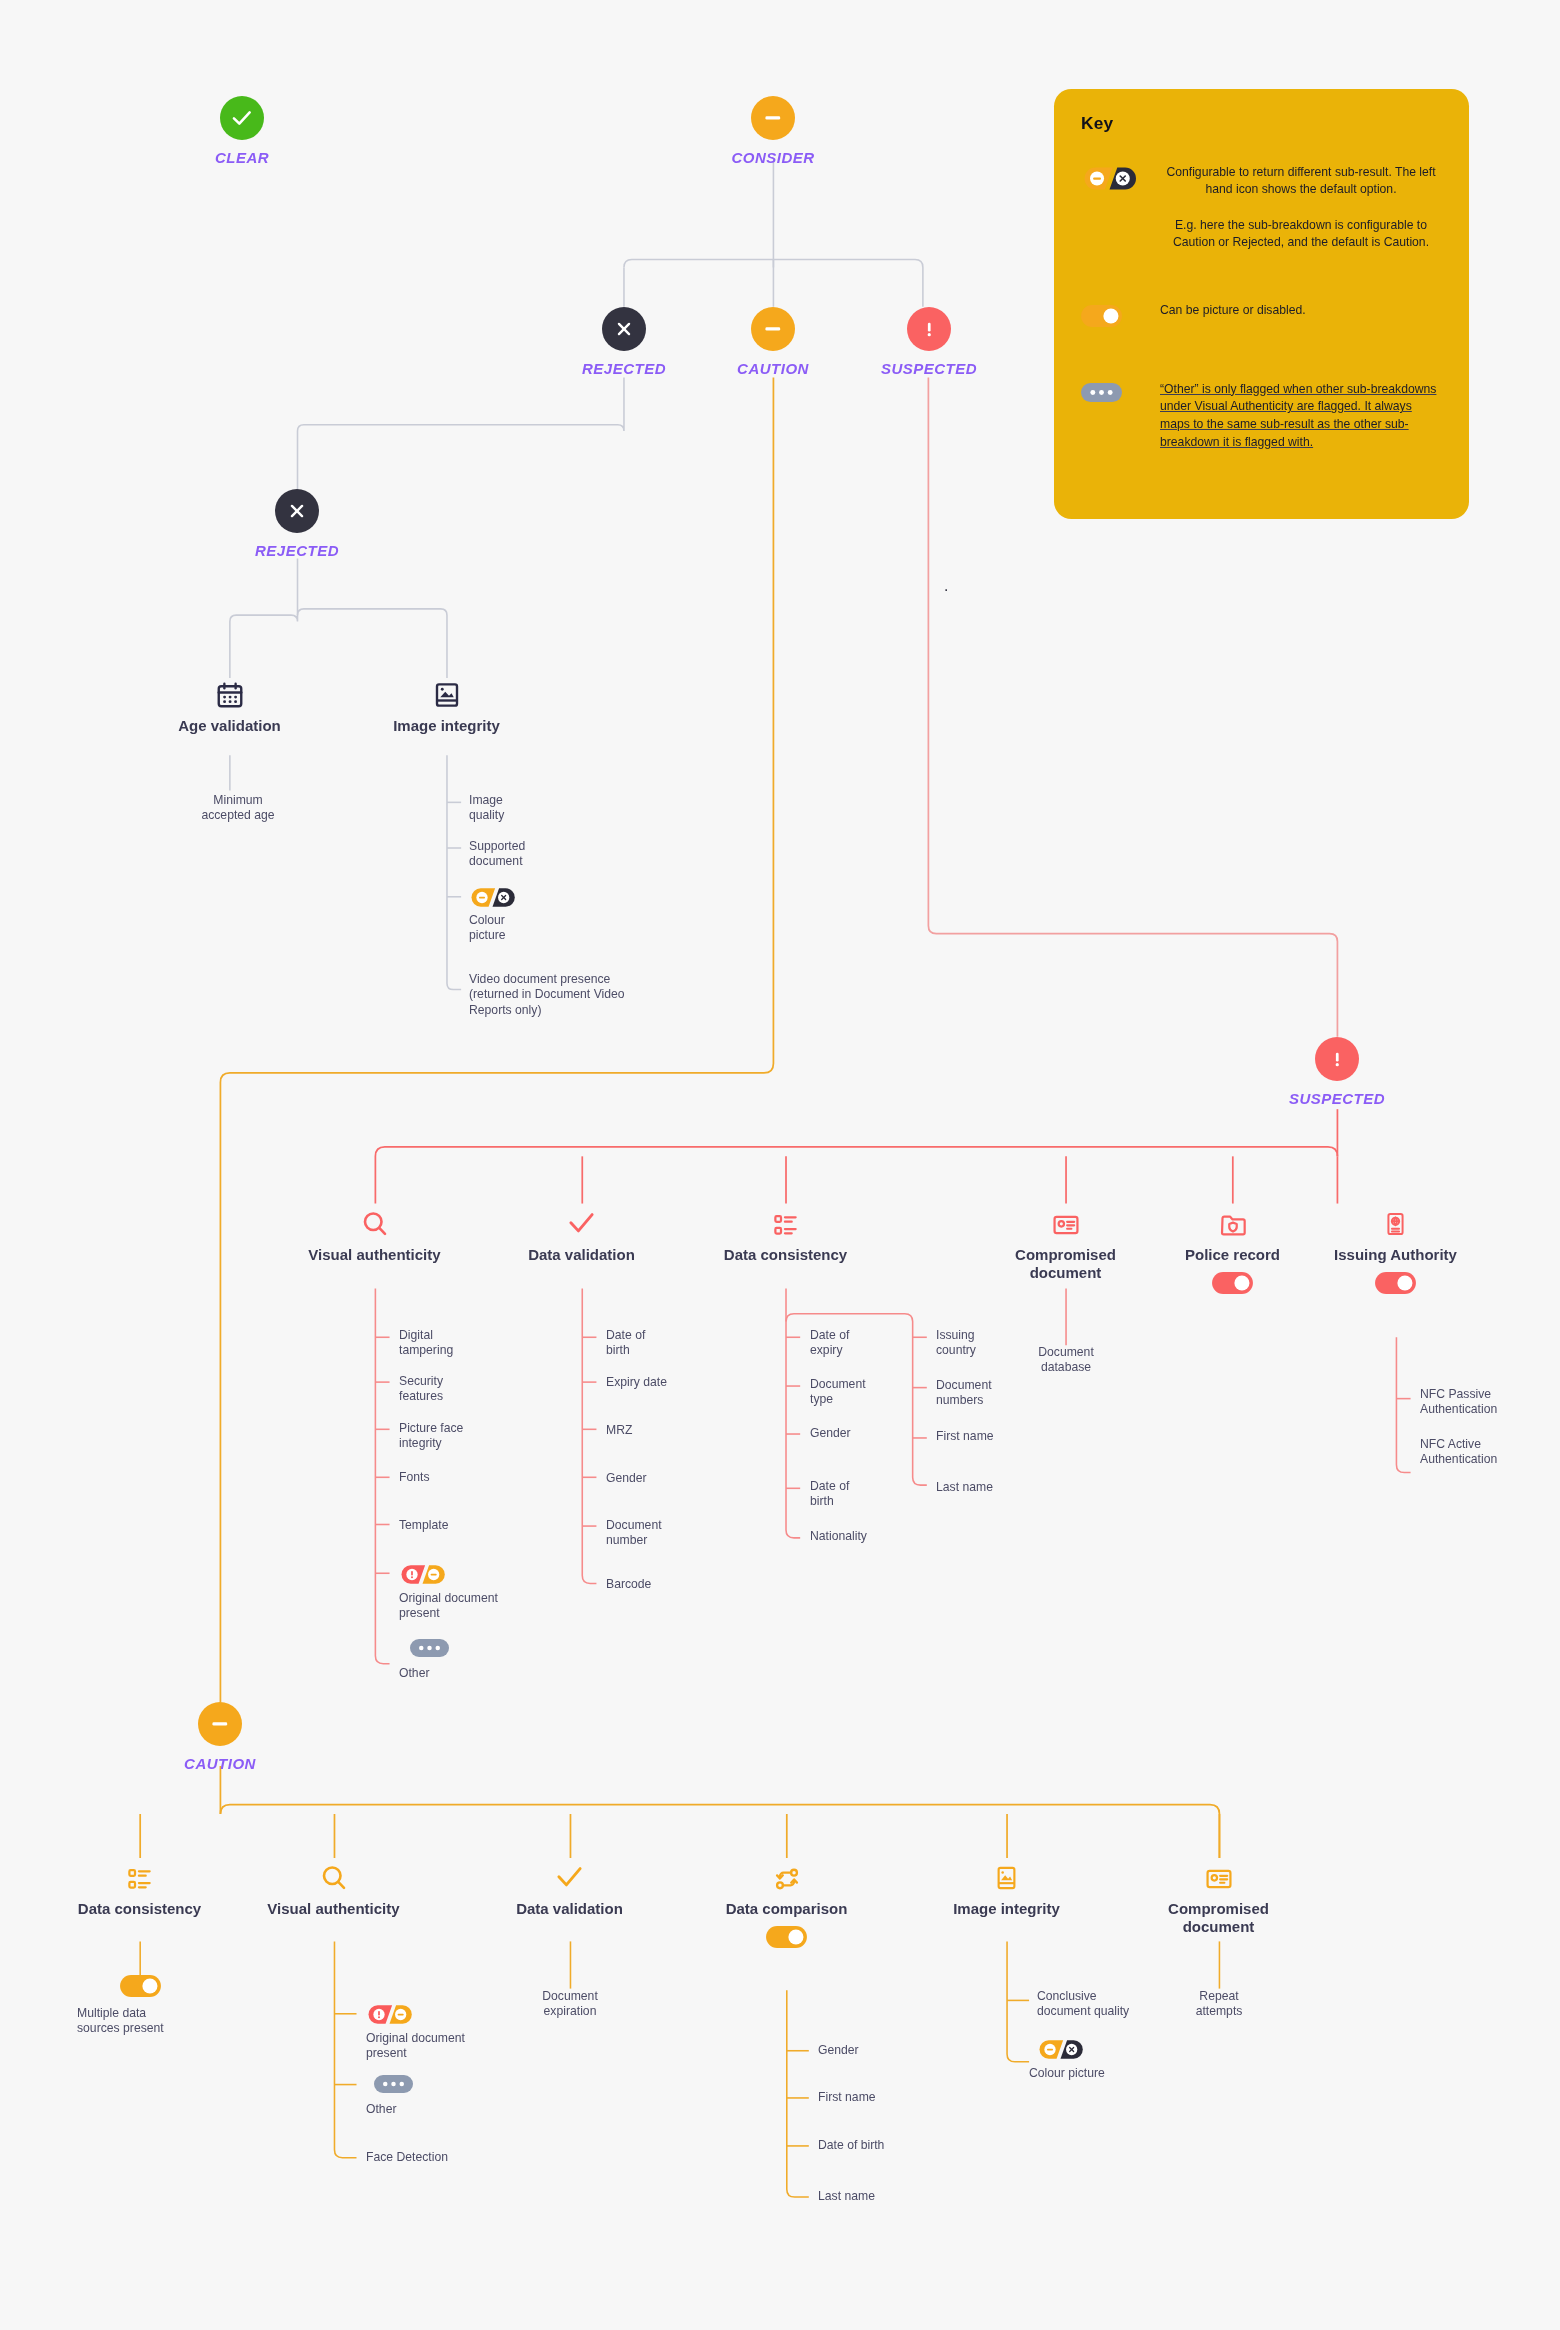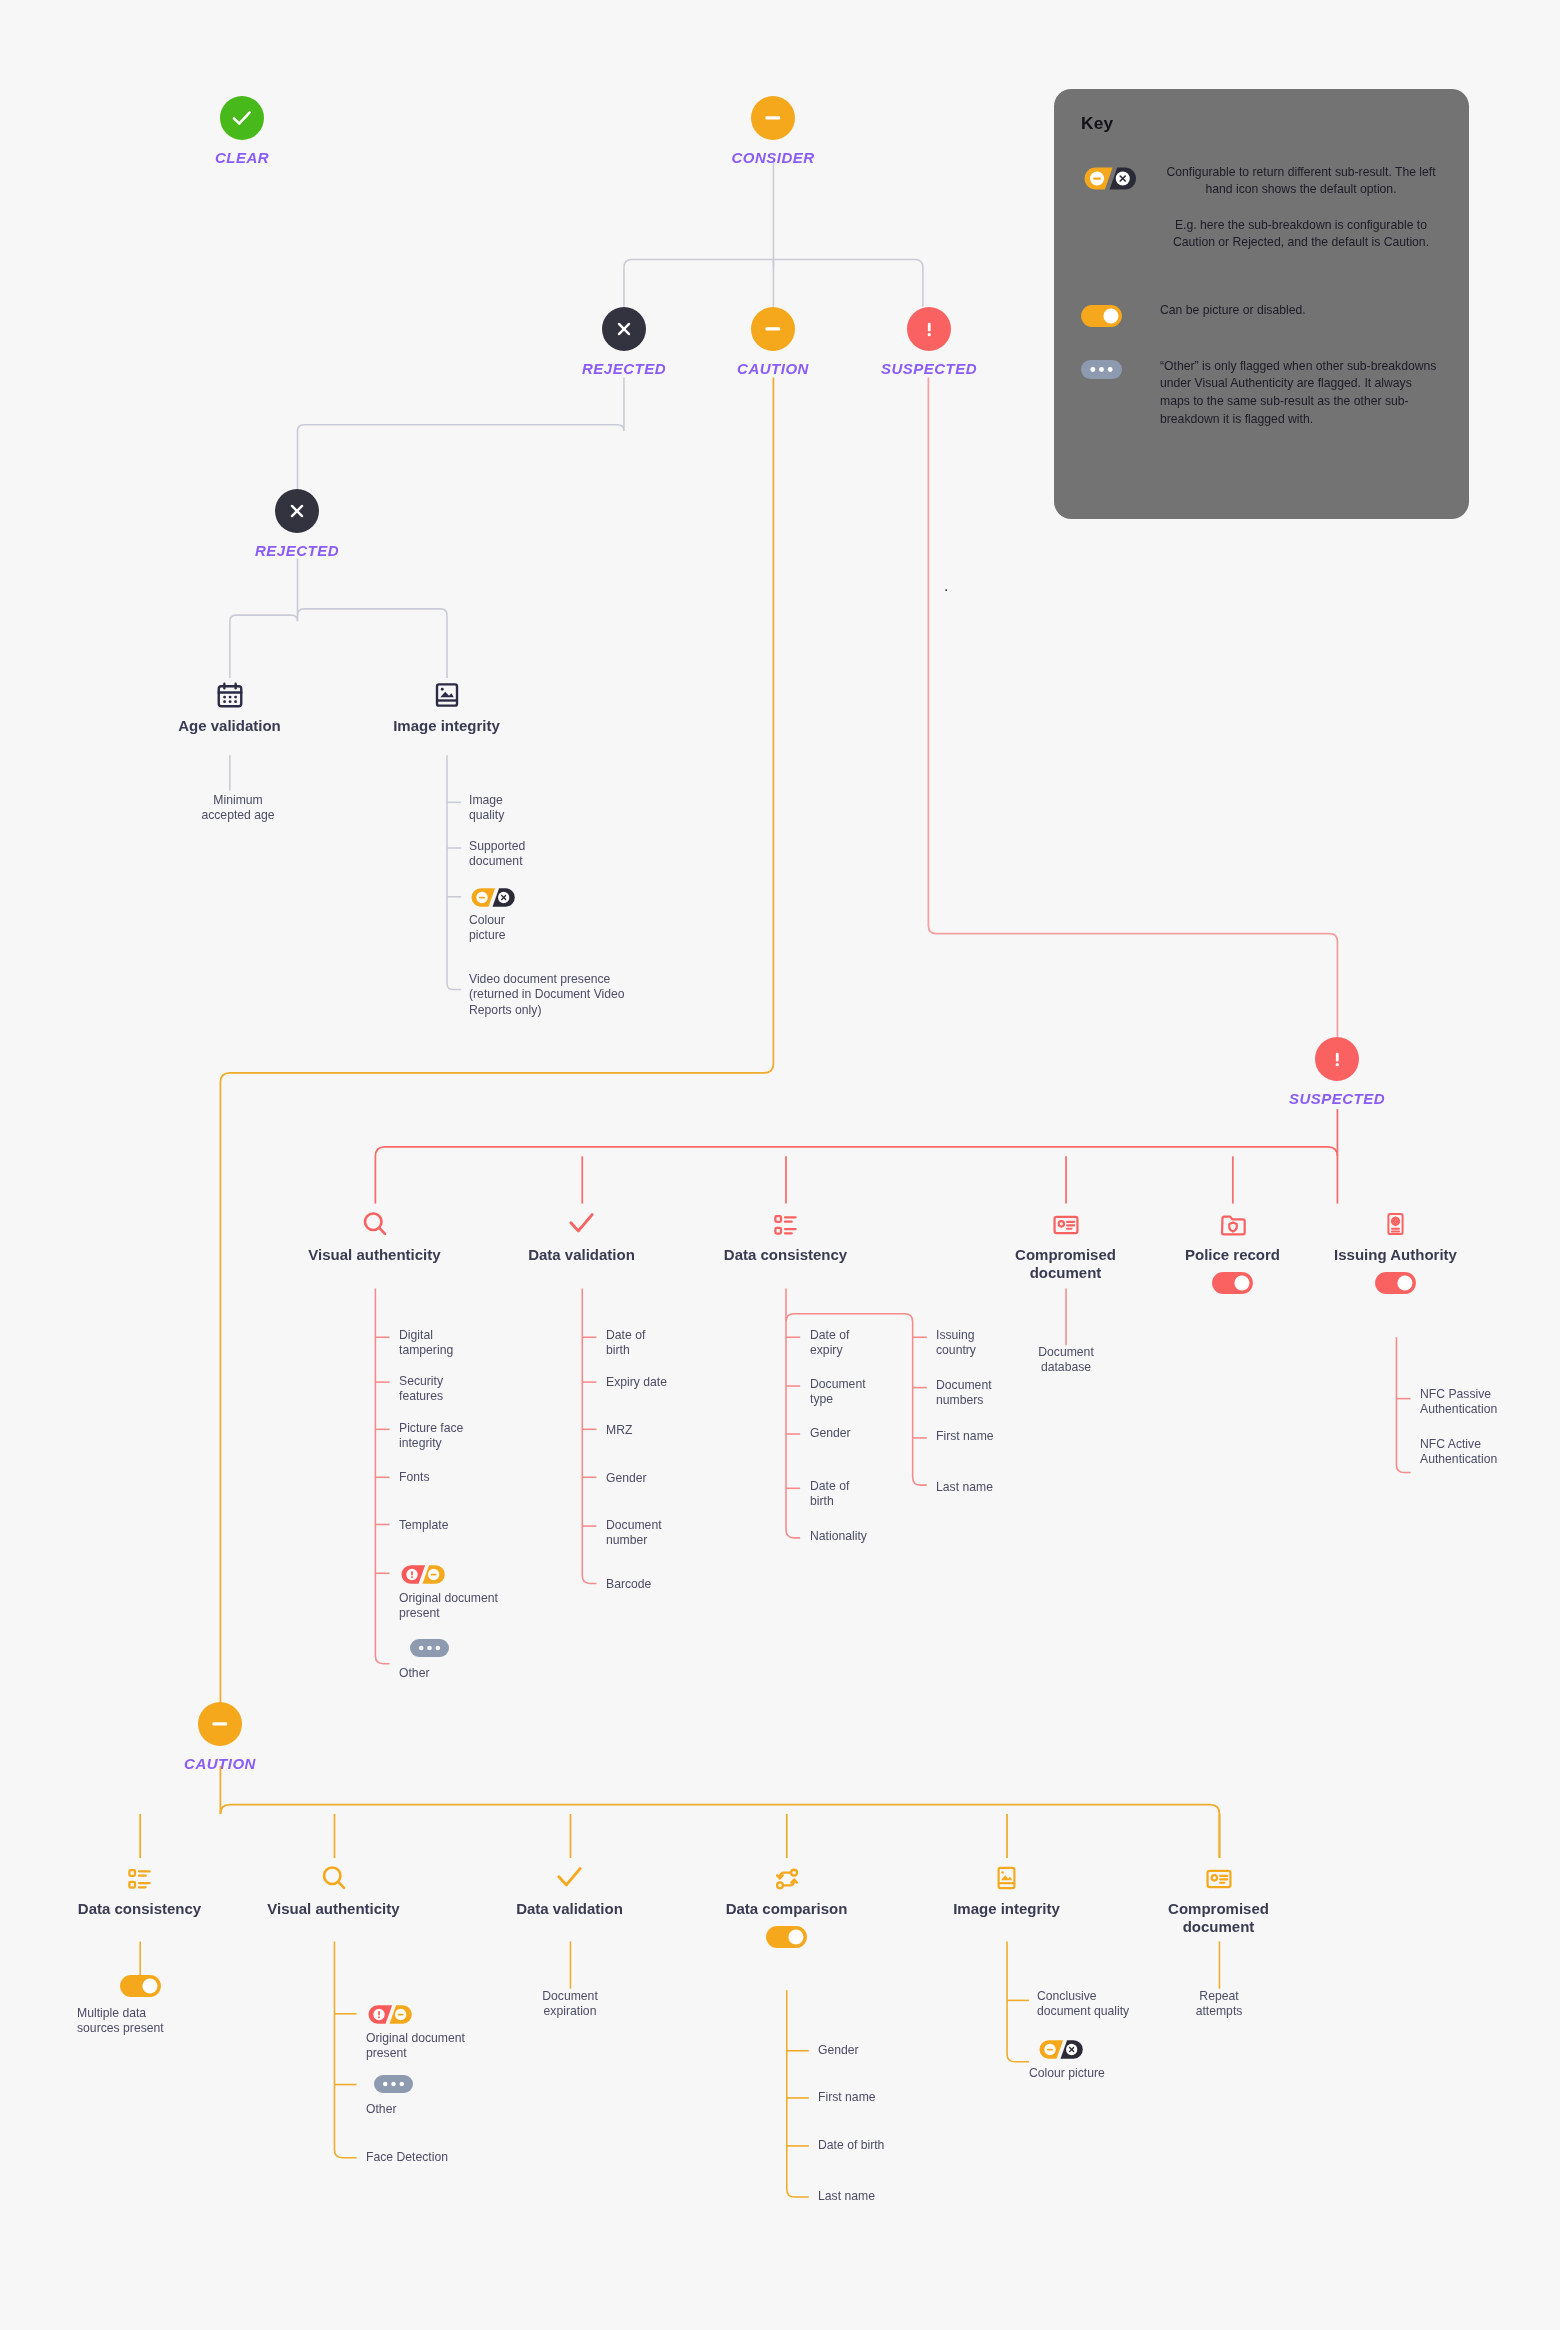--- a/index.html
+++ b/index.html
@@ -52,30 +52,30 @@
     white-space:pre-line;
   }
 
   
   .tgl { display:inline-block; vertical-align:middle; }
   .tgl svg { display:block; }
 
   
   .keypanel {
     position:absolute; left:1054px; top:89px; width:415px; height:430px;
-    background:#737373; border-radius:17.3px; padding:23.6px 27px;
+    background:#eab308; border-radius:17.3px; padding:23.6px 27px;
   }
   .keypanel h2 { margin:0 0 0 0; font-size:17.3px; font-weight:bold; color:#11111a; letter-spacing:0.2px;}
   .keyrow { display:flex; gap:22px; align-items:flex-start; }
   .keyrow .kicon { flex:0 0 57px; padding-top:2.4px; }
   .keyrow .ktext { font-size:12.2px; line-height:1.46; color:#1c1c28; }
   .keyrow .ktext b { font-weight:normal; }
   .keyrow.r1 { margin-top:30px;text-align:center; }
   .keyrow.r2 { margin-top:50px; }
-  .keyrow.r3 { margin-top:28px; }
+  .keyrow.r3 { margin-top:51px;text-decoration:underline; }
   .kpara2 { margin-top:17.3px; }
   .dot-period { position:absolute; left:944px; top:577px; font-size:15.7px; color:#2b2b3a; }
 </style>
 </head>
 <body>
 
 <div id="stage">
 
   <svg class="links" viewBox="0 0 1984 2962">
     <g fill="none" stroke="#c9ccd6" stroke-width="2">

